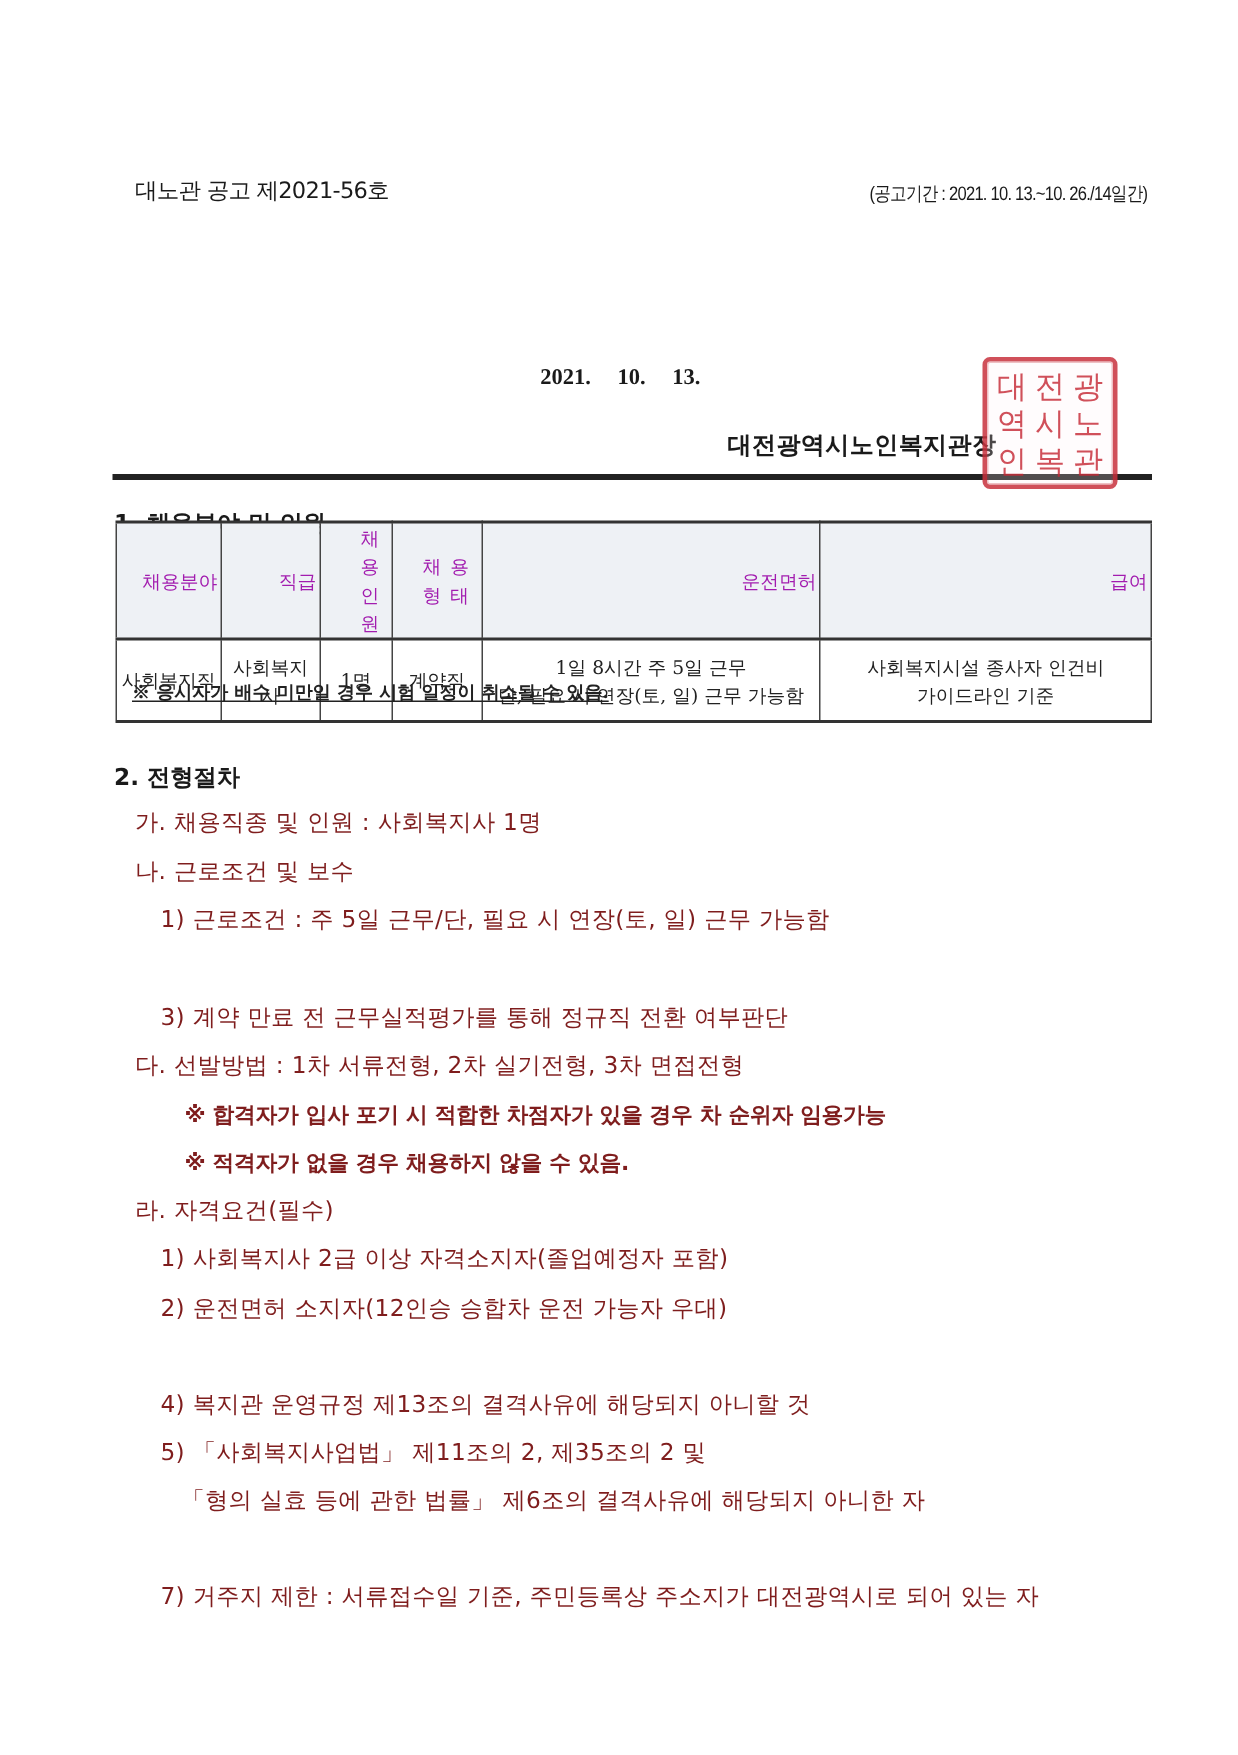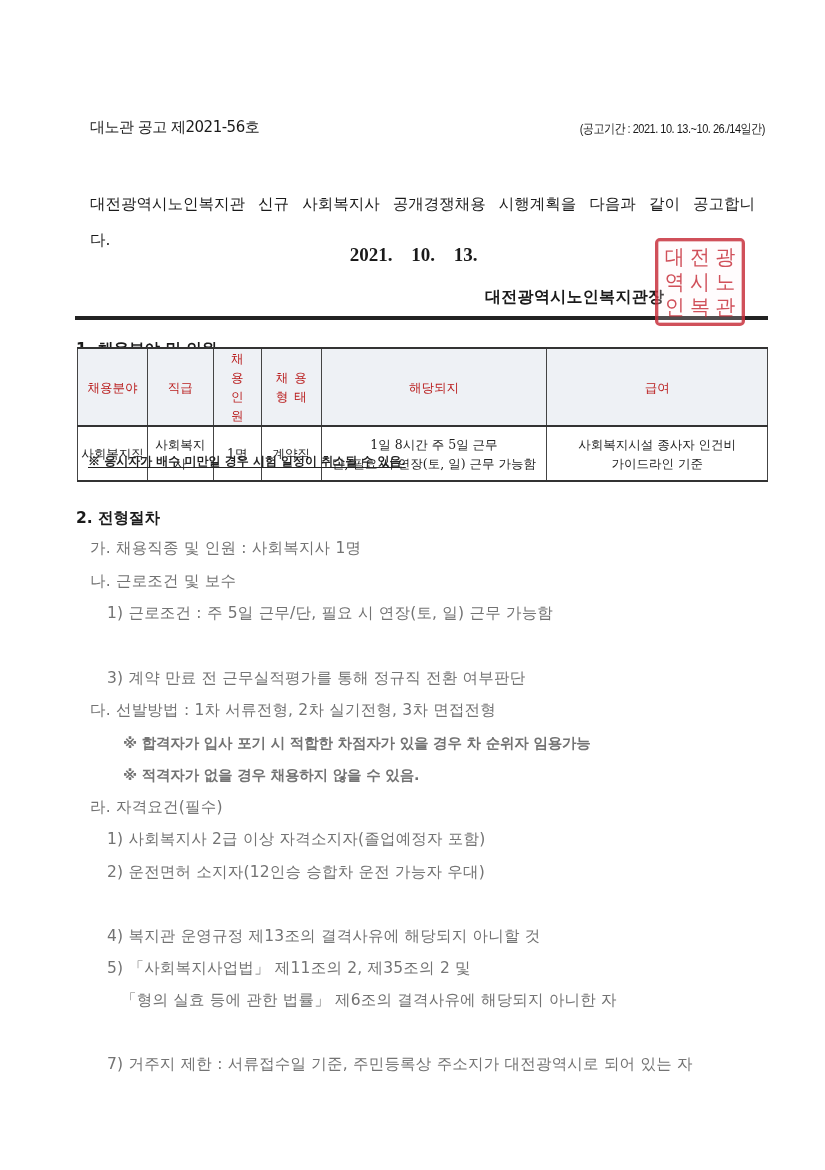--- a/index.html
+++ b/index.html
@@ -45,21 +45,21 @@
       white-space: normal;
       text-align: justify;
       text-align-last: left;
       word-spacing: 6px;
     }
     .date {
       left: 0; width: 821px; top: 244px;
       text-align: center;
       font-family: "Liberation Serif", "DejaVu Serif", serif;
       font-weight: bold;
-      font-size: 19px; word-spacing: 14px;
+      font-size: 15px; word-spacing: 14px;
       padding-left: 6px;
     }
     .issuer {
       left: 485px; top: 287px;
       font-family: "DejaVu Sans", "Liberation Sans", sans-serif;
       font-weight: bold;
       font-size: 16px; letter-spacing: 0.3px;
       z-index: 2;
     }
     .rule {
@@ -114,42 +114,43 @@
       border: 1px solid #444;
       text-align: center;
       vertical-align: middle;
       font-weight: normal;
       line-height: 19px;
       padding: 0 2px;
     }
     table.recruit thead th {
       height: 45px;
       background: #eef1f5;
-      color: #b91c1c;
+      color: #a21caf;
+      text-align: right;
     }
     table.recruit tbody td { height: 55px; }
     table.recruit { border-top: 2px solid #333; border-bottom: 2px solid #333; }
     table.recruit thead tr { border-bottom: 2px solid #333; }
     .cell-stack span { display: block; letter-spacing: 6px; padding-left: 6px; }
     .cell-lines span { display: block; }
 
     .table-note {
       left: 88px; top: 453px;
       font-family: "DejaVu Serif", "Liberation Serif", serif;
       font-weight: bold;
       font-size: 12px;
       text-decoration: underline;
       text-underline-offset: 2px;
       color: #222;
     }
 
     .body-line {
       font-family: "DejaVu Sans", "Liberation Sans", sans-serif;
       font-size: 15.5px;
-      color: #737373;
+      color: #7f1d1d;
       letter-spacing: 0.2px;
     }
     .lv1 { left: 90px; }
     .lv2 { left: 107px; }
     .lv2b { left: 121px; }
     .note-strong {
       left: 123px;
       font-weight: bold;
       font-size: 14.5px;
       letter-spacing: -0.2px;
@@ -157,21 +158,20 @@
   </style>
 </head>
 <body>
 
 <div class="page">
 
   <div class="abs doc-number">대노관 공고 제2021-56호</div>
   <div class="abs period">(공고기간 : 2021. 10. 13.~10. 26./14일간)</div>
 
 
-  <div class="abs intro">대전광역시노인복지관 신규 사회복지사 공개경쟁채용 시행계획을 다음과 같이 공고합니다.</div>
 
   <div class="abs date">2021. 10. 13.</div>
 
   <div class="abs issuer">대전광역시노인복지관장</div>
 
   <div class="abs stamp">
     <div class="stamp-grid">
       <span>대</span>
       <span>전</span>
       <span>광</span>
@@ -202,21 +202,21 @@
         <th><span>채용분야</span></th>
         <th><span>직급</span></th>
         <th class="cell-stack">
           <span>채용</span>
           <span>인원</span>
         </th>
         <th class="cell-stack">
           <span>채용</span>
           <span>형태</span>
         </th>
-        <th><span>해당되지</span></th>
+        <th><span>운전면허</span></th>
         <th><span>급여</span></th>
       </tr>
     </thead>
     <tbody>
       <tr>
         <td>사회복지직</td>
         <td>사회복지사</td>
         <td>1명</td>
         <td>계약직</td>
         <td class="cell-lines">

